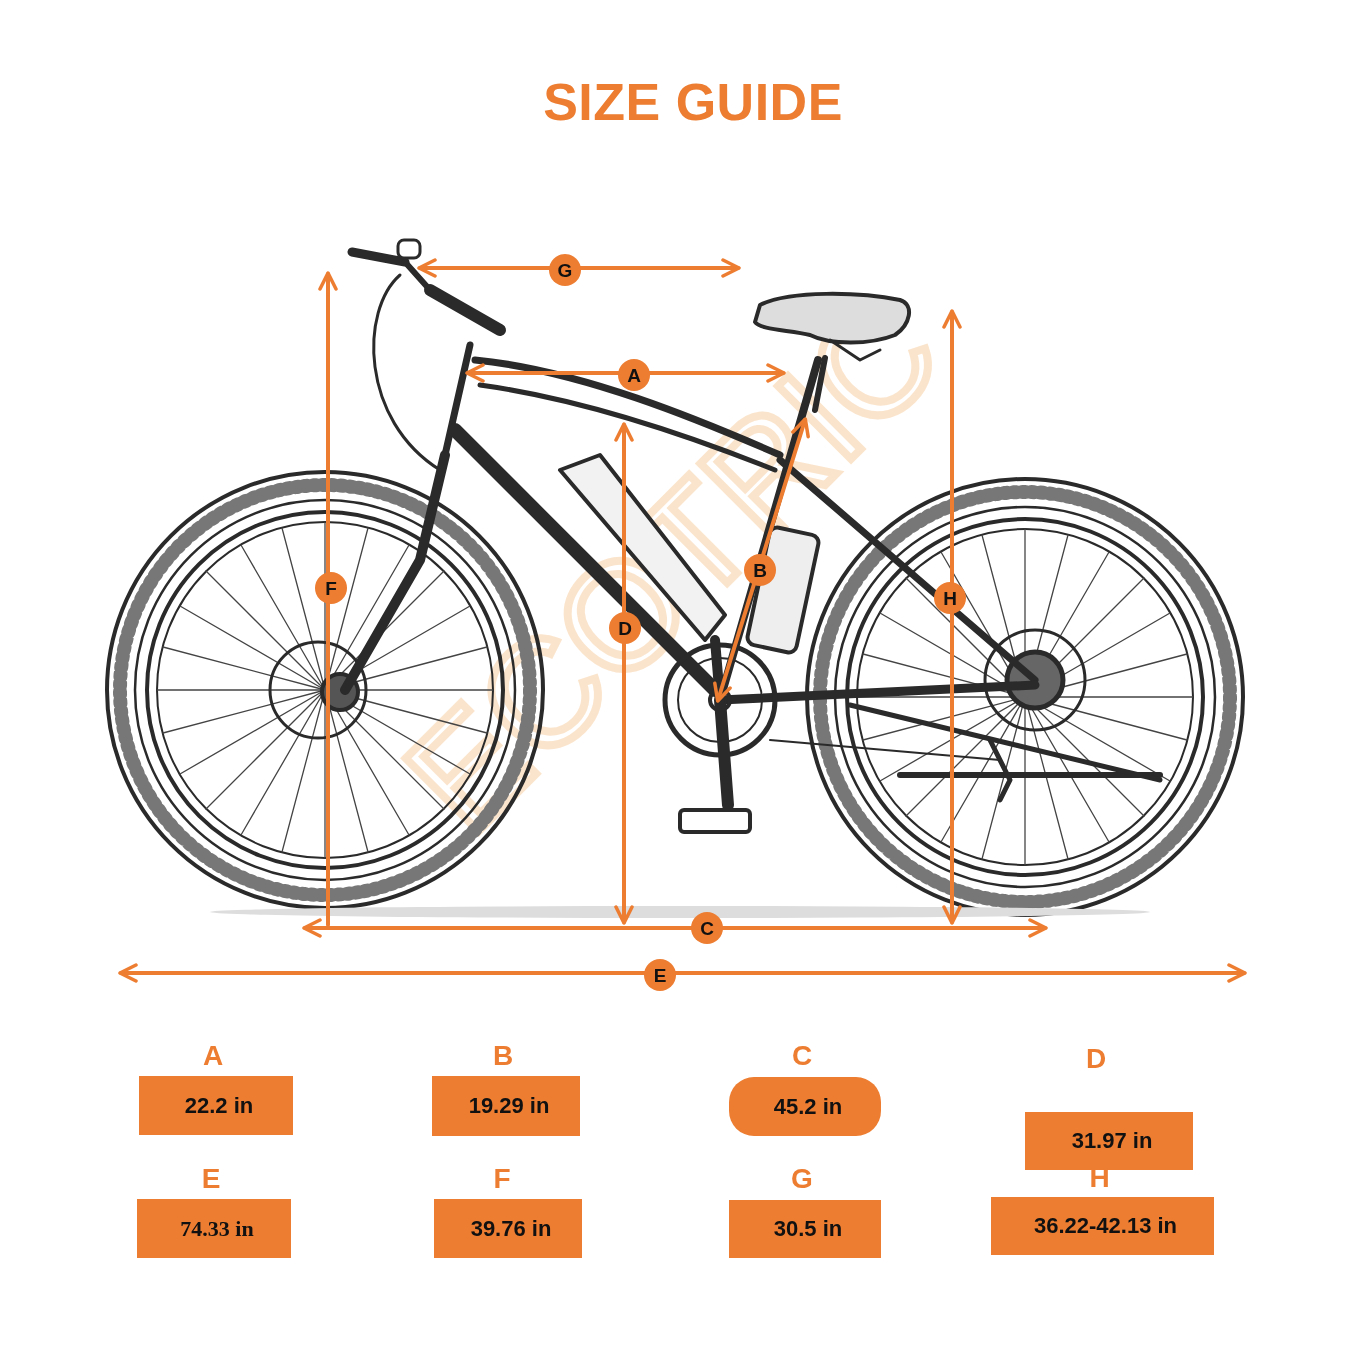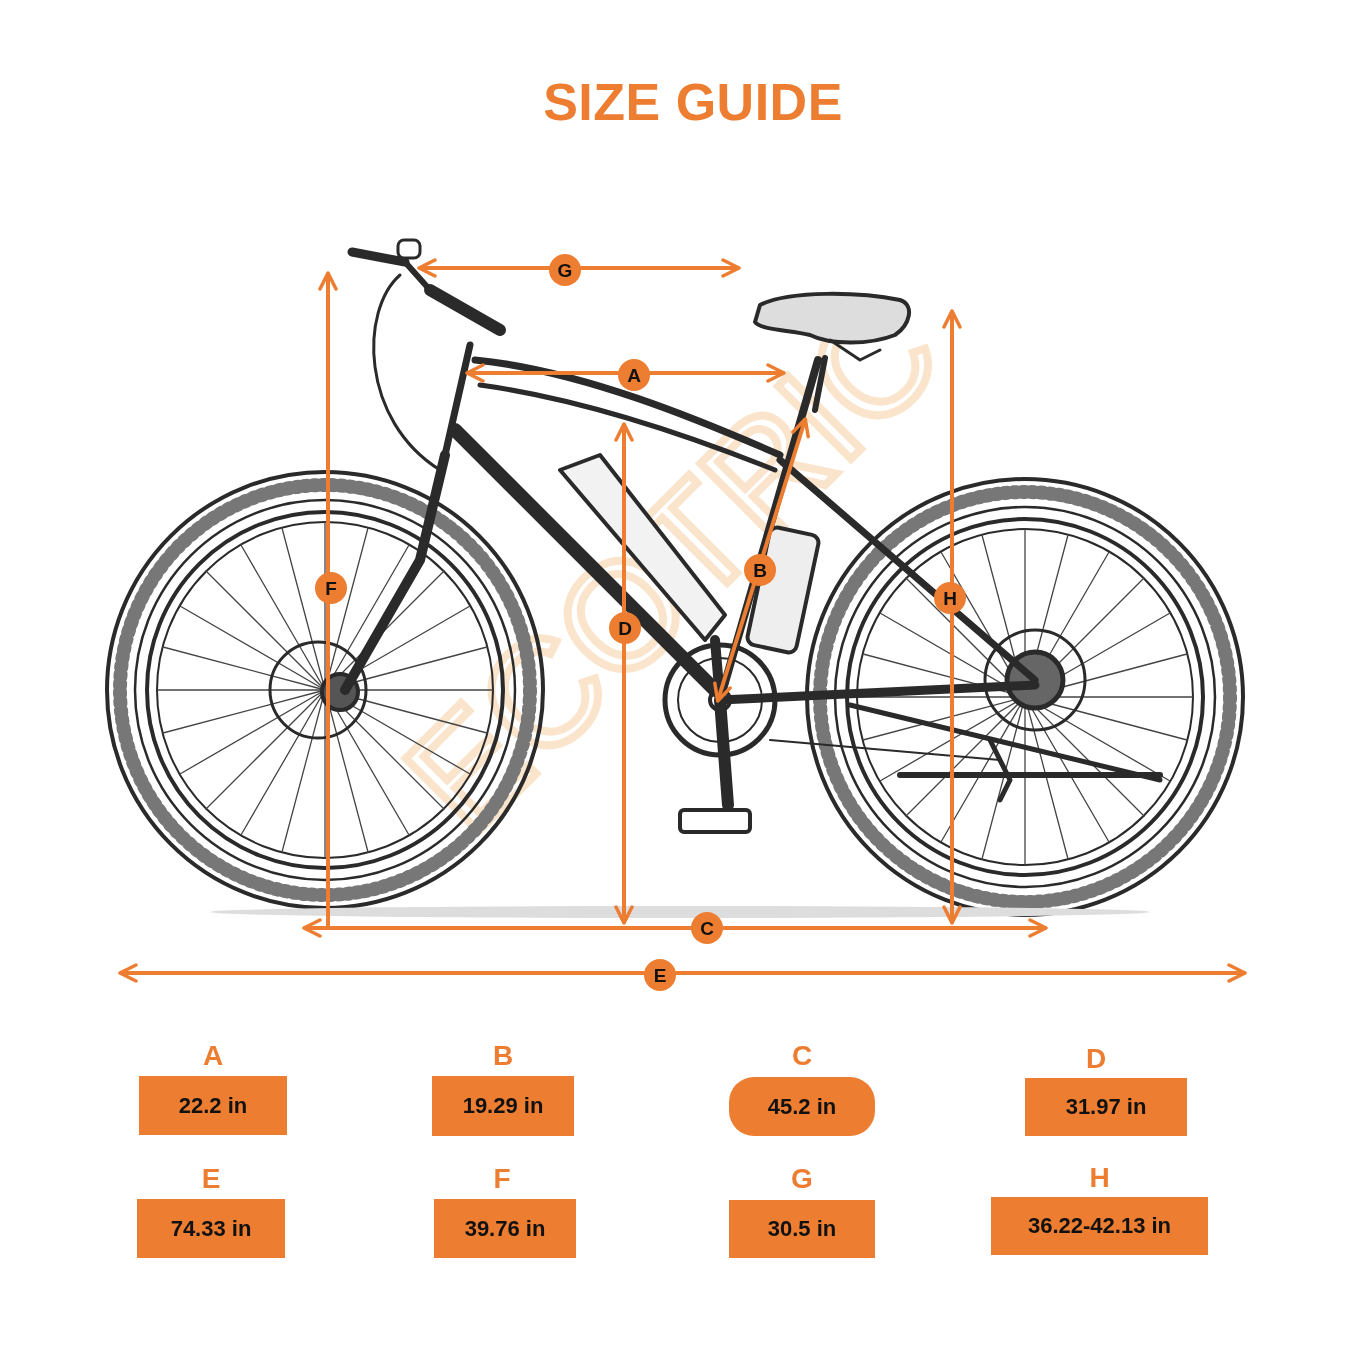--- a/index.html
+++ b/index.html
@@ -6,21 +6,21 @@
   body { width: 1360px; height: 1360px; position: relative; overflow: hidden;
          font-family: "Liberation Sans", "DejaVu Sans", sans-serif; }
   .title { position: absolute; left: 0; width: 1386px; top: 72px; text-align: center;
            font-size: 52px; font-weight: bold; color: #ED7D31; letter-spacing: 0.5px; }
   .diagram { position: absolute; left: 0; top: 0; width: 1360px; height: 1360px; }
   .marker-label { font-family: "Liberation Sans", sans-serif; font-weight: bold; font-size: 19px; fill: #111; }
   .watermark { font-family: "Liberation Sans", sans-serif; font-size: 150px; fill: none;
                stroke: #F6C48F; stroke-width: 8; opacity: 0.45; }
   .spec-letter { position: absolute; font-size: 28px; font-weight: bold; color: #ED7D31; text-align: center; }
   .spec-box { position: absolute; background: #ED7D31; color: #111; font-weight: bold; font-size: 22px;
-              display: flex; align-items: center; justify-content: center; }
+              display: flex; align-items: center; justify-content: center; padding-left: 6px; }
 </style>
 </head>
 <body>
 
 <div class="title">SIZE GUIDE</div>
 
 <svg class="diagram" viewBox="0 0 1360 1360" xmlns="http://www.w3.org/2000/svg">
   <defs>
     <marker id="arrow" viewBox="0 0 20 20" refX="17" refY="10" markerWidth="20" markerHeight="20" orient="auto-start-reverse" markerUnits="userSpaceOnUse">
       <path d="M2,2 L18,10 L2,18" fill="none" stroke="#ED7D31" stroke-width="3.5" stroke-linecap="round" stroke-linejoin="round"></path>
@@ -217,24 +217,24 @@
   <div class="spec-letter" style="left:139px; top:1040px; width:148px;">A</div>
   <div class="spec-box" style="left:139px; top:1076px; width:148px; height:59px;">22.2 in</div>
 
   <div class="spec-letter" style="left:432px; top:1040px; width:142px;">B</div>
   <div class="spec-box" style="left:432px; top:1076px; width:142px; height:60px;">19.29 in</div>
 
   <div class="spec-letter" style="left:729px; top:1040px; width:146px;">C</div>
   <div class="spec-box" style="left:729px; top:1077px; width:146px; height:59px;border-radius:25px;">45.2 in</div>
 
   <div class="spec-letter" style="left:1025px; top:1043px; width:142px;">D</div>
-  <div class="spec-box" style="left:1025px; top:1078px; width:162px; height:58px;">31.97 in</div>
+  <div class="spec-box" style="left:1025px; top:1112px; width:162px; height:58px;">31.97 in</div>
 
   <div class="spec-letter" style="left:137px; top:1163px; width:148px;">E</div>
-  <div class="spec-box" style="left:137px; top:1199px; width:148px; height:59px;">74.33 in</div>
+  <div class="spec-box" style="left:137px; top:1199px; width:148px; height:59px;font-family:Liberation Serif, serif;">74.33 in</div>
 
   <div class="spec-letter" style="left:431px; top:1163px; width:142px;">F</div>
   <div class="spec-box" style="left:434px; top:1199px; width:142px; height:59px;">39.76 in</div>
 
   <div class="spec-letter" style="left:729px; top:1163px; width:146px;">G</div>
   <div class="spec-box" style="left:729px; top:1200px; width:146px; height:58px;">30.5 in</div>
 
   <div class="spec-letter" style="left:991px; top:1162px; width:217px;">H</div>
   <div class="spec-box" style="left:991px; top:1197px; width:217px; height:58px;">36.22-42.13 in</div>
 </div>

